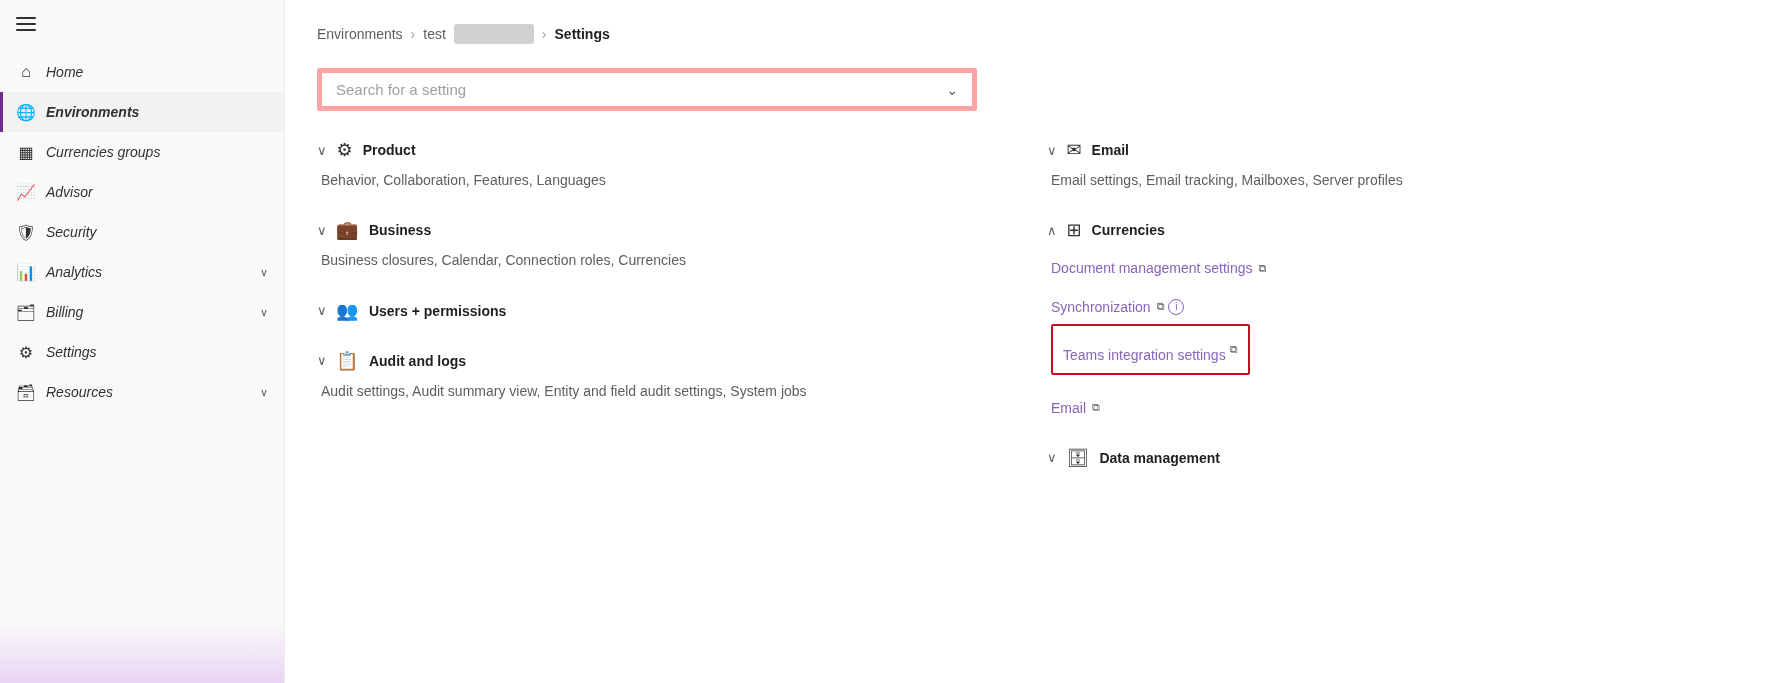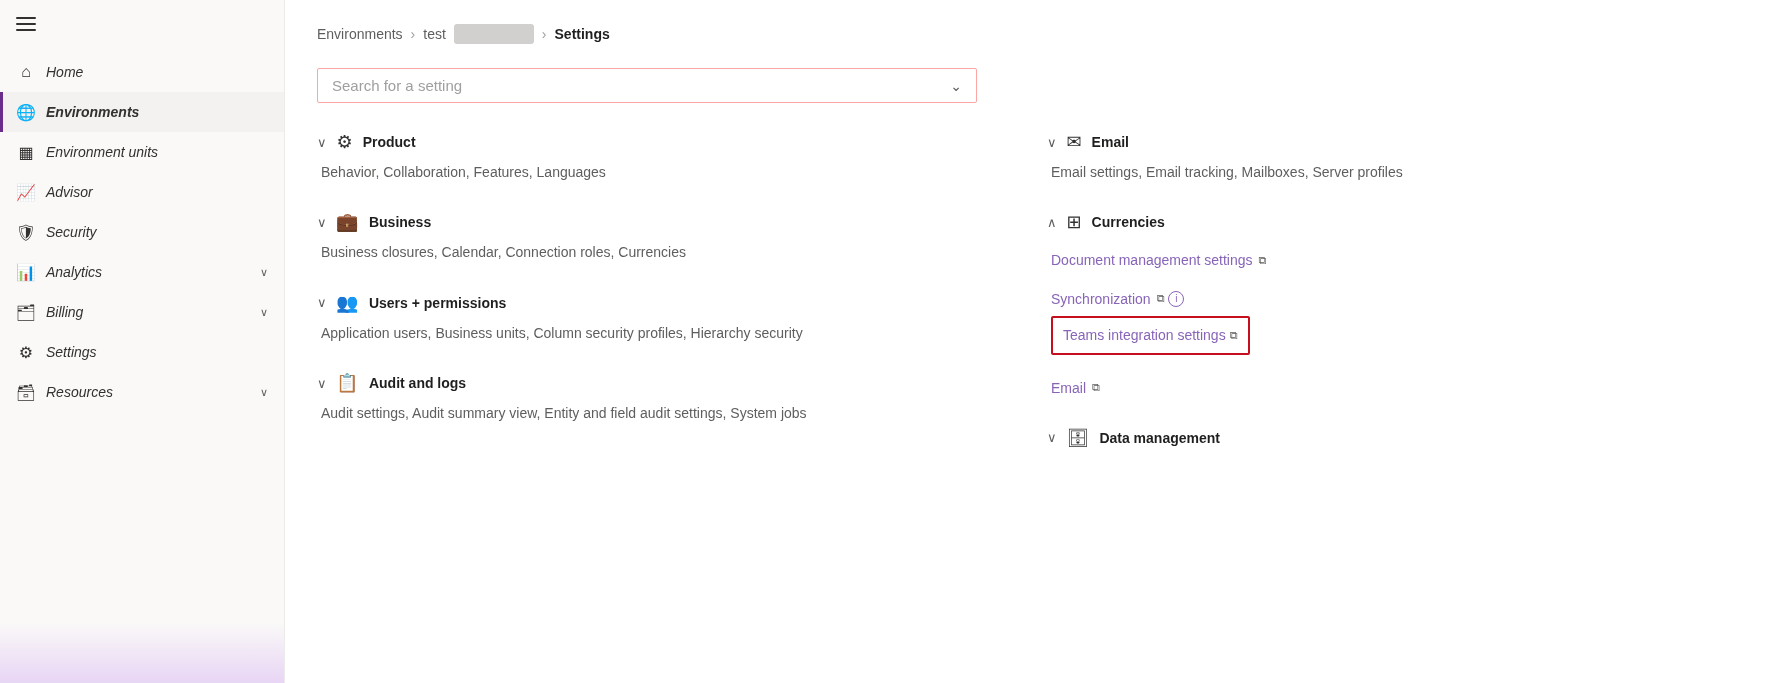--- a/index.html
+++ b/index.html
@@ -88,21 +88,21 @@
       border-radius: 3px;
       padding: 2px 16px;
       display: inline-block;
       min-width: 80px;
     }
 
     
     .search-bar {
       display: flex;
       align-items: center;
-      border: 1px solid #fca5a5;
+      border: 5px solid #fca5a5;
       border-radius: 2px;
       padding: 8px 14px;
       width: 660px;
       margin-bottom: 28px;
       cursor: text;
       background: #fff;
     }
     .search-bar .search-placeholder {
       flex: 1;
       font-size: 15px;
@@ -148,20 +148,21 @@
       display: inline-flex;
       align-items: center;
       border: 2px solid #c50f1f;
       padding: 6px 10px;
       border-radius: 2px;
       margin-bottom: 6px;
       cursor: pointer;
     }
     .teams-highlight a {
       color: #8764b8 !important;
+      margin-top: 12px;
     }
 
     .integration-sub-item {
       display: flex;
       align-items: center;
       gap: 4px;
       margin-bottom: 6px;
       line-height: 1.6;
       margin-top: 16px;
     }
@@ -205,21 +206,21 @@
   <div class="nav-item">
         <span class="nav-icon">⌂</span>
         <span class="nav-label">Home</span>
       </div>
       <div class="nav-item active">
         <span class="nav-icon">🌐</span>
         <span class="nav-label">Environments</span>
       </div>
       <div class="nav-item">
         <span class="nav-icon">▦</span>
-        <span class="nav-label">Environment units</span>
+        <span class="nav-label">Currencies groups</span>
       </div>
       <div class="nav-item">
         <span class="nav-icon">📈</span>
         <span class="nav-label">Advisor</span>
       </div>
       <div class="nav-item">
         <span class="nav-icon">🛡</span>
         <span class="nav-label">Security</span>
       </div>
       <div class="nav-item">
@@ -285,23 +286,20 @@
         <div class="section-links">
           <span>Business closures, Calendar, Connection roles, Currencies</span>
         </div>
       </div>
 
       <div class="settings-section">
         <div class="section-header">
           <span class="collapse-icon">∨</span>
           <span class="section-icon">👥</span>
           <span class="section-title">Users + permissions</span>
-        </div>
-        <div class="section-links">
-          <span>Application users, Business units, Column security profiles, Hierarchy security</span>
         </div>
       </div>
 
       <div class="settings-section">
         <div class="section-header">
           <span class="collapse-icon">∨</span>
           <span class="section-icon">📋</span>
           <span class="section-title">Audit and logs</span>
         </div>
         <div class="section-links">

